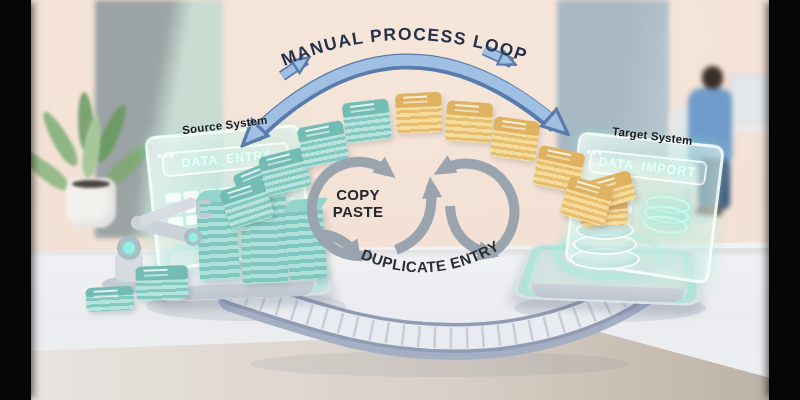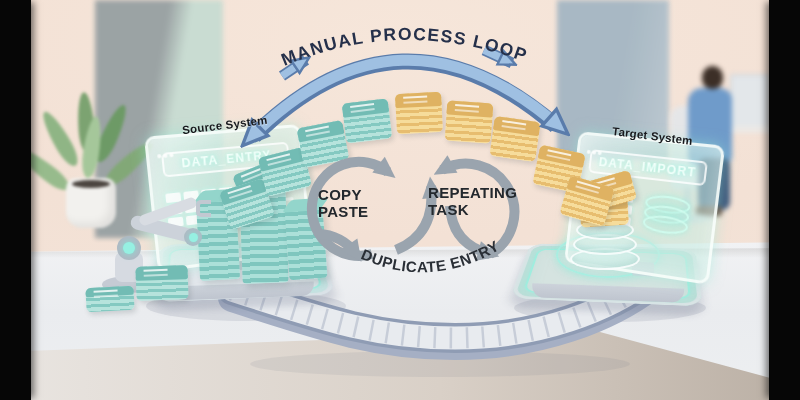--- a/index.html
+++ b/index.html
@@ -137,21 +137,21 @@
   .stack.small { width:48px; height:30px; }
   .stack.flat  { width:48px; height:24px; } .stack.flat::before { height:9px; }
   .stack.big   { width:52px; height:34px; }
 
   
   .sys-label { font-size:11.5px; font-weight:bold; color:#17191d; letter-spacing:.2px;
                text-shadow:0 1px 1px rgba(255,255,255,.6); }
   .sys-label.src { left:182px; top:119px; transform:rotate(-7deg); }
   .sys-label.tgt { left:612px; top:130px; transform:rotate(7deg); }
   .loop-label { font-size:15px; font-weight:bold; color:#23282d; line-height:1.15;
-                white-space:pre-line; letter-spacing:.3px; }
+                text-align:center; white-space:pre-line; letter-spacing:.3px; }
   .loop-label.cp { left:318px; top:186px; width:80px; }
   .loop-label.rt { left:428px; top:184px; width:100px; }
 
   
   .bar { top:0; width:31px; height:400px; background:#060606; }
   .bar.l { left:0;  box-shadow: 5px 0 7px -2px rgba(10,10,10,.55); }
   .bar.r { left:769px; box-shadow: -5px 0 7px -2px rgba(10,10,10,.55); }
 
   svg.layer { left:0; top:0; }
 </style>
@@ -325,21 +325,19 @@
     <text font-family="Liberation Sans, sans-serif" font-size="17.5" font-weight="bold" fill="#25304a" letter-spacing="1.4">
       <textPath href="#titleArc" startOffset="50%" text-anchor="middle">MANUAL PROCESS LOOP</textPath>
     </text>
     <text font-family="Liberation Sans, sans-serif" font-size="15" font-weight="bold" fill="#2a2f36" letter-spacing="0.5">
       <textPath href="#dupArc" startOffset="50%" text-anchor="middle">DUPLICATE ENTRY</textPath>
     </text>
   </svg>
 
   <div class="loop-label cp">COPY
 PASTE</div>
-  <div class="loop-label rt">REPEATING
-TASK</div>
 
   <div class="sys-label src">Source System</div>
   <div class="sys-label tgt">Target System</div>
 
   <div class="bar l"></div>
   <div class="bar r"></div>
 </div>
 
 </body></html>

